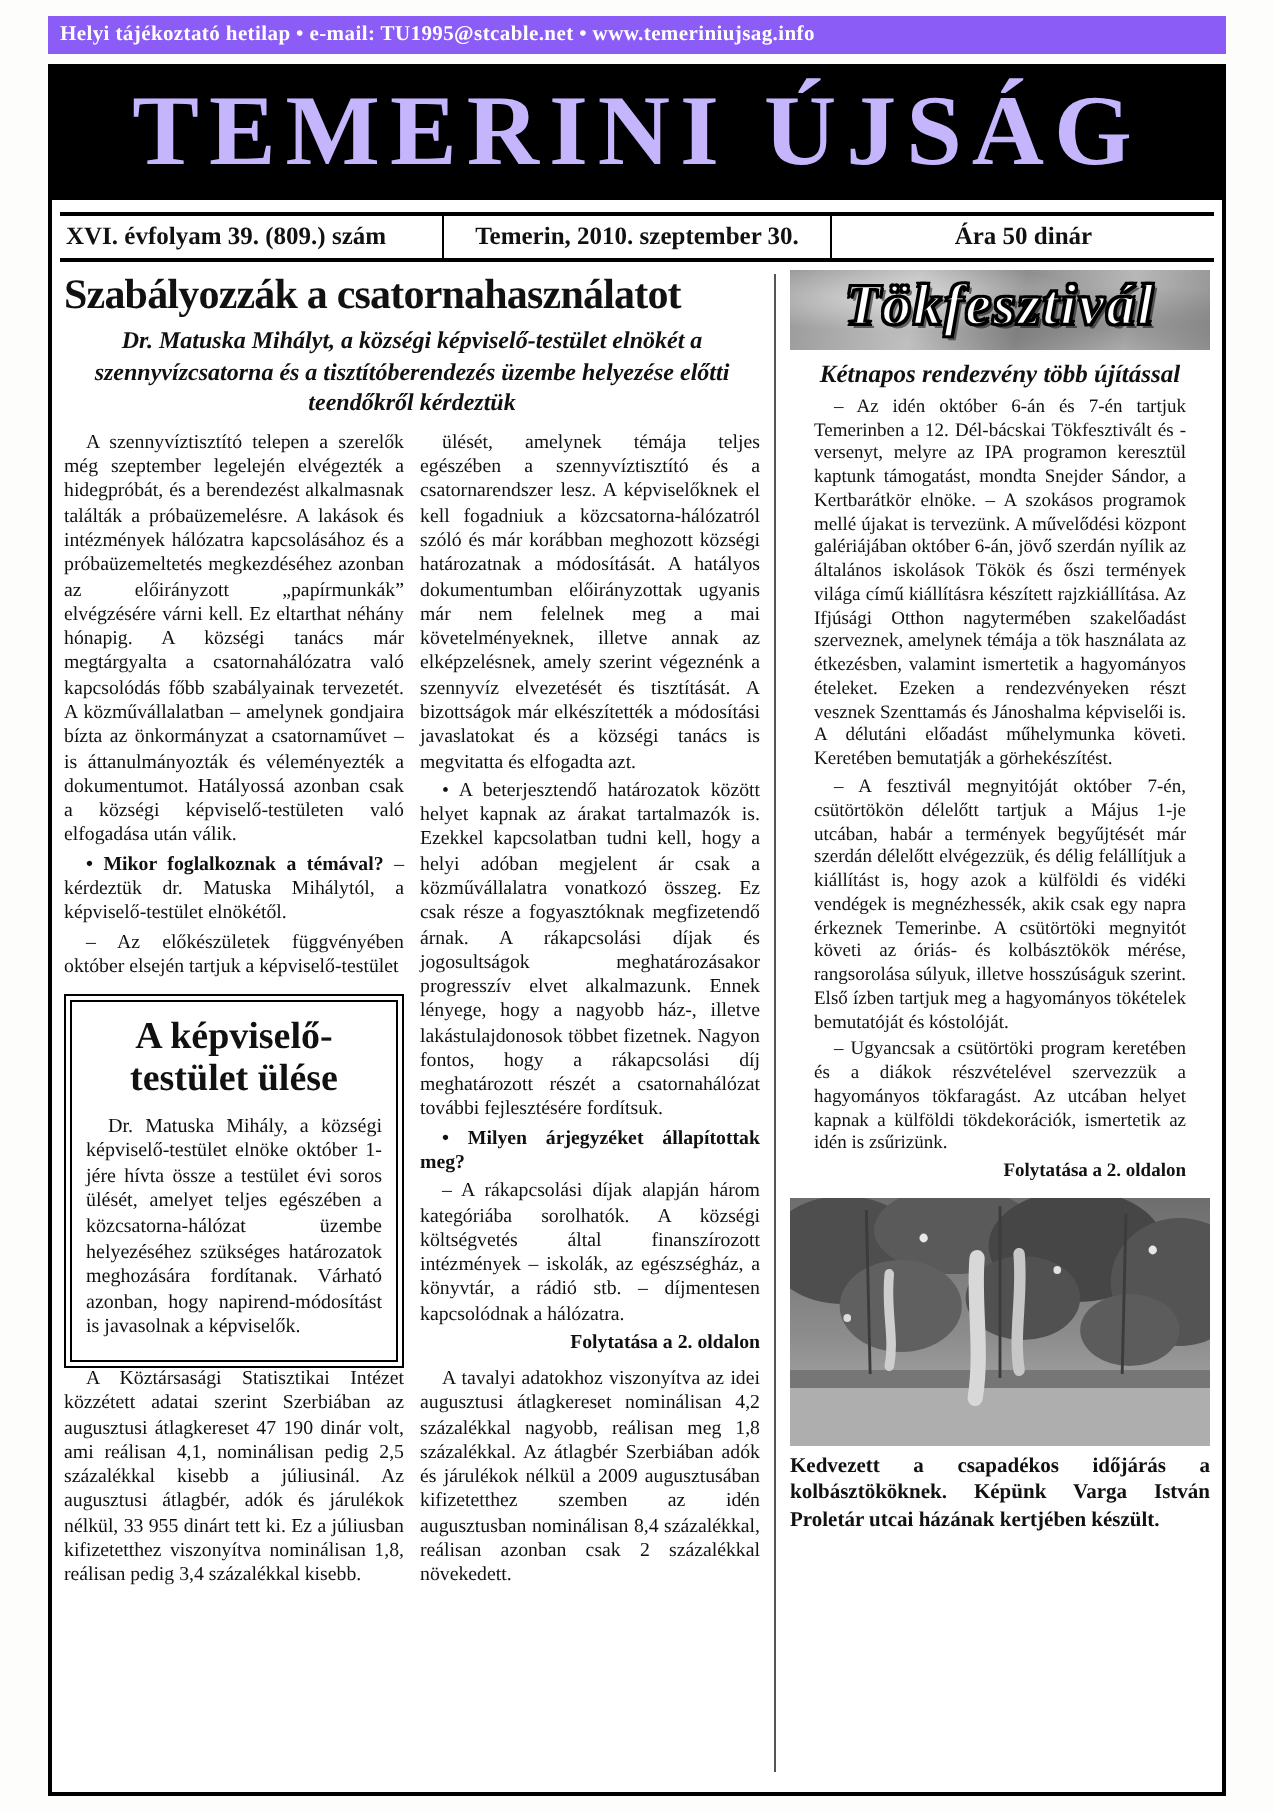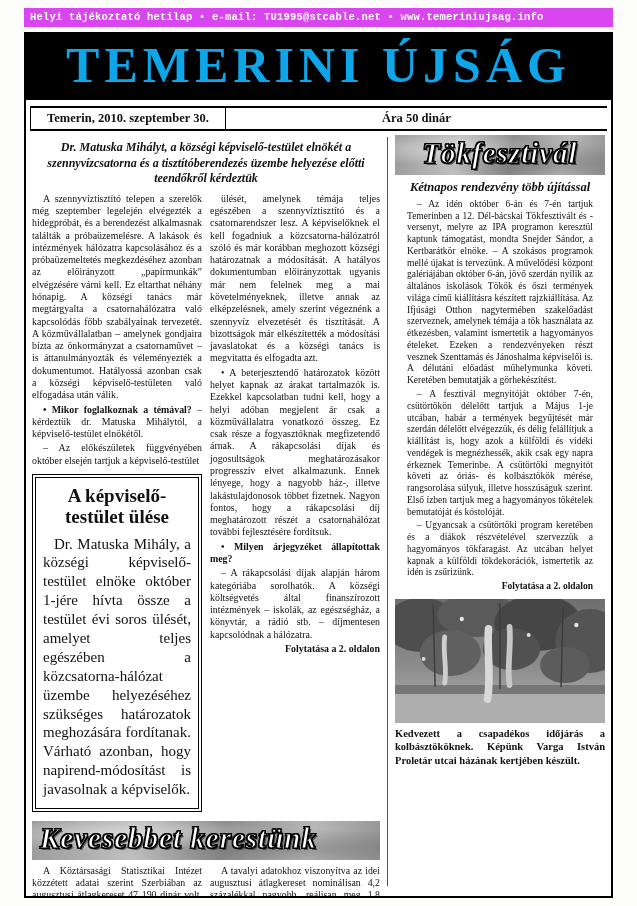--- a/index.html
+++ b/index.html
@@ -1,28 +1,28 @@
 <!DOCTYPE html>
 <html><head>
 <meta charset="utf-8">
 <style>
   html, body { margin:0; padding:0; background:#fdfdfc; }
   .sheet {
     width:589px; margin:8px auto; font-family:"Liberation Serif", serif; color:#111;
   }
   .topbar {
-    background:#d946ef; color:#fff; font-weight:bold; font-size:10.5px;
+    background:#8b5cf6; color:#fff; font-weight:bold; font-size:10.5px;
     padding:3px 6px; line-height:13px; letter-spacing:0.2px;
-    font-family:Liberation Mono, monospace;
+    font-family:Liberation Serif, serif;
   }
   .frame {
     border:2px solid #000; margin-top:5px; height:866px; box-sizing:border-box;
     overflow:hidden; background:#fff; display:flex; flex-direction:column;
   }
-  .masthead { background:#000; color:#0ea5e9; text-align:center; padding:3px 0 7px; }
+  .masthead { background:#000; color:#c4b5fd; text-align:center; padding:3px 0 7px; }
   .masthead span {
     font-size:50px; font-weight:bold; letter-spacing:5px; line-height:56px; white-space:nowrap;
   }
   .infoline {
     display:flex; align-items:stretch; margin:6px 4px 0;
     border-top:2px solid #000; border-bottom:2px solid #000;
     font-weight:bold; font-size:12.5px;
   }
   .info-left  { flex:1; padding:3px 3px; }
   .info-center{ flex:0 0 auto; padding:3px 16px; border-left:1.5px solid #000; border-right:1.5px solid #000; }
@@ -46,21 +46,21 @@
   .col { flex:1; min-width:0; }
   .body-text { font-size:9.9px; line-height:1.24; text-align:justify; }
   .body-text p { margin:0 0 2px; text-indent:11px; }
   .continued { text-align:right; font-weight:bold; text-indent:0 !important; margin-top:2px !important; }
 
   .council-box { border:1.5px solid #000; padding:2px; margin-top:7px; }
   .council-box-inner { border:1px solid #000; padding:5px 7px 7px; }
   .council-title {
     font-size:19px; font-weight:bold; text-align:center; line-height:1.12; margin:2px 0 7px;
   }
-  .council-body { font-size:15px; line-height:1.26; text-align:justify; text-indent:11px; margin:0; }
+  .council-body { font-size:10px; line-height:1.26; text-align:justify; text-indent:11px; margin:0; }
 
   .fancy-head {
     margin:8px 0 5px; padding:2px 8px 5px;
     background:
       radial-gradient(ellipse at 25% 35%, rgba(255,255,255,0.45), rgba(255,255,255,0) 45%),
       radial-gradient(ellipse at 75% 70%, rgba(0,0,0,0.18), rgba(0,0,0,0) 50%),
       linear-gradient(100deg, #9a9a9a, #c0c0c0 30%, #8e8e8e 55%, #b8b8b8 80%, #949494);
   }
   .fancy-text {
     font-weight:bold; font-style:italic; color:#fff; letter-spacing:1px;
@@ -93,20 +93,21 @@
     <span>Helyi tájékoztató hetilap • e-mail: TU1995@stcable.net • www.temeriniujsag.info</span>
   </div>
 
   <div class="frame">
 
     <div class="masthead">
       <span>TEMERINI ÚJSÁG</span>
     </div>
 
     <div class="infoline">
+      <span class="info-left">XVI. évfolyam 39. (809.) szám</span>
       <span class="info-center">Temerin, 2010. szeptember 30.</span>
       <span class="info-right">Ára 50 dinár</span>
     </div>
 
     <div class="content">
 
       <div class="left-section">
 
         <h1 class="main-headline">Szabályozzák a csatornahasználatot</h1>
         <div class="subhead">Dr. Matuska Mihályt, a községi képviselő-testület elnökét a szennyvízcsatorna és a tisztítóberendezés üzembe helyezése előtti teendőkről kérdeztük</div>
@@ -128,23 +129,20 @@
           <div class="col body-text">
             <p>ülését, amelynek témája teljes egészében a szennyvíztisztító és a csatornarendszer lesz. A képviselőknek el kell fogadniuk a közcsatorna-hálózatról szóló és már korábban meghozott községi határozatnak a módosítását. A hatályos dokumentumban előirányzottak ugyanis már nem felelnek meg a mai követelményeknek, illetve annak az elképzelésnek, amely szerint végeznénk a szennyvíz elvezetését és tisztítását. A bizottságok már elkészítették a módosítási javaslatokat és a községi tanács is megvitatta és elfogadta azt.</p>
             <p>• A beterjesztendő határozatok között helyet kapnak az árakat tartalmazók is. Ezekkel kapcsolatban tudni kell, hogy a helyi adóban megjelent ár csak a közművállalatra vonatkozó összeg. Ez csak része a fogyasztóknak megfizetendő árnak. A rákapcsolási díjak és jogosultságok meghatározásakor progresszív elvet alkalmazunk. Ennek lényege, hogy a nagyobb ház-, illetve lakástulajdonosok többet fizetnek. Nagyon fontos, hogy a rákapcsolási díj meghatározott részét a csatornahálózat további fejlesztésére fordítsuk.</p>
             <p><b>• Milyen árjegyzéket állapítottak meg?</b></p>
             <p>– A rákapcsolási díjak alapján három kategóriába sorolhatók. A községi költségvetés által finanszírozott intézmények – iskolák, az egészségház, a könyvtár, a rádió stb. – díjmentesen kapcsolódnak a hálózatra.</p>
             <p class="continued">Folytatása a 2. oldalon</p>
           </div>
         </div>
 
         <div class="earnings">
-          <div class="fancy-head fancy-head-earnings">
-            <span class="fancy-text">Kevesebbet kerestünk</span>
-          </div>
           <div class="two-col">
             <div class="col body-text">
               <p>A Köztársasági Statisztikai Intézet közzétett adatai szerint Szerbiában az augusztusi átlagkereset 47 190 dinár volt, ami reálisan 4,1, nominálisan pedig 2,5 százalékkal kisebb a júliusinál. Az augusztusi átlagbér, adók és járulékok nélkül, 33 955 dinárt tett ki. Ez a júliusban kifizetetthez viszonyítva nominálisan 1,8, reálisan pedig 3,4 százalékkal kisebb.</p>
             </div>
             <div class="col body-text">
               <p>A tavalyi adatokhoz viszonyítva az idei augusztusi átlagkereset nominálisan 4,2 százalékkal nagyobb, reálisan meg 1,8 százalékkal. Az átlagbér Szerbiában adók és járulékok nélkül a 2009 augusztusában kifizetetthez szemben az idén augusztusban nominálisan 8,4 százalékkal, reálisan azonban csak 2 százalékkal növekedett.</p>
             </div>
           </div>
         </div>
 

